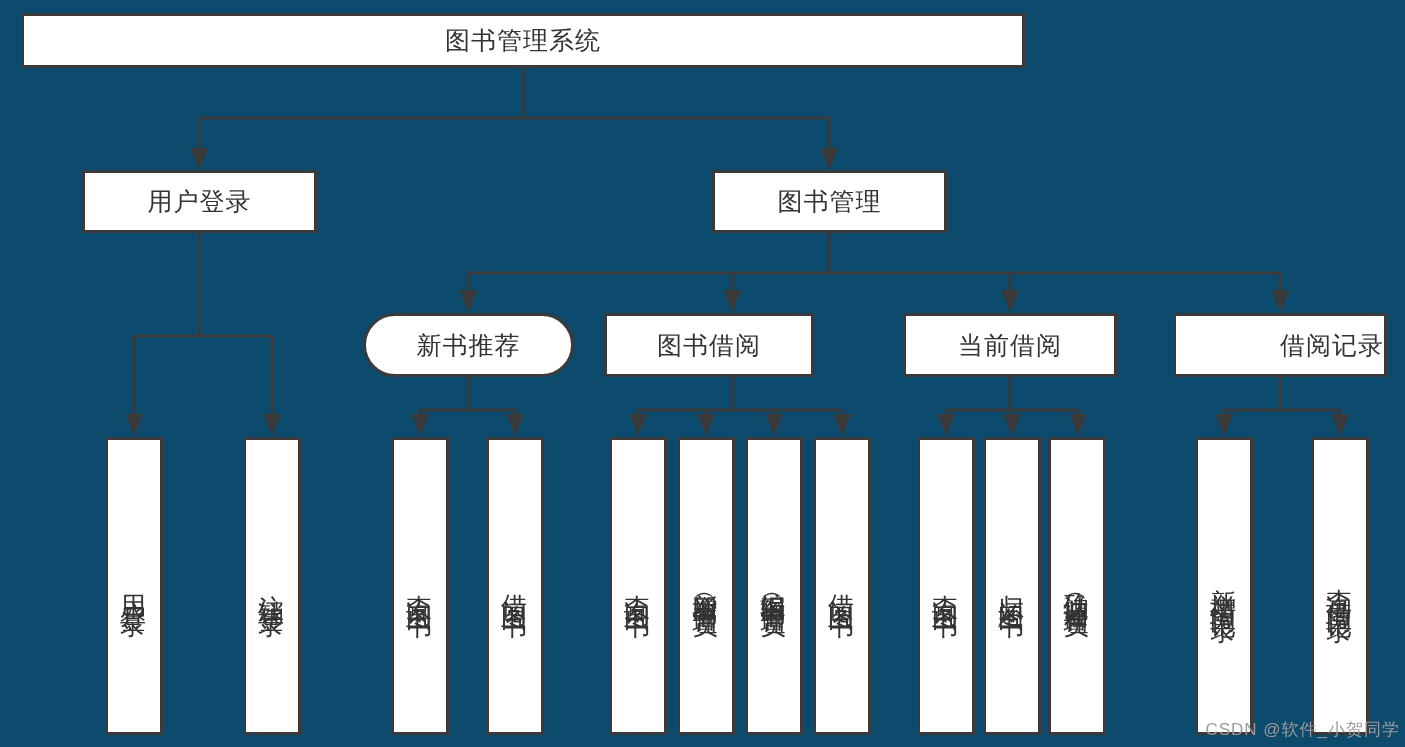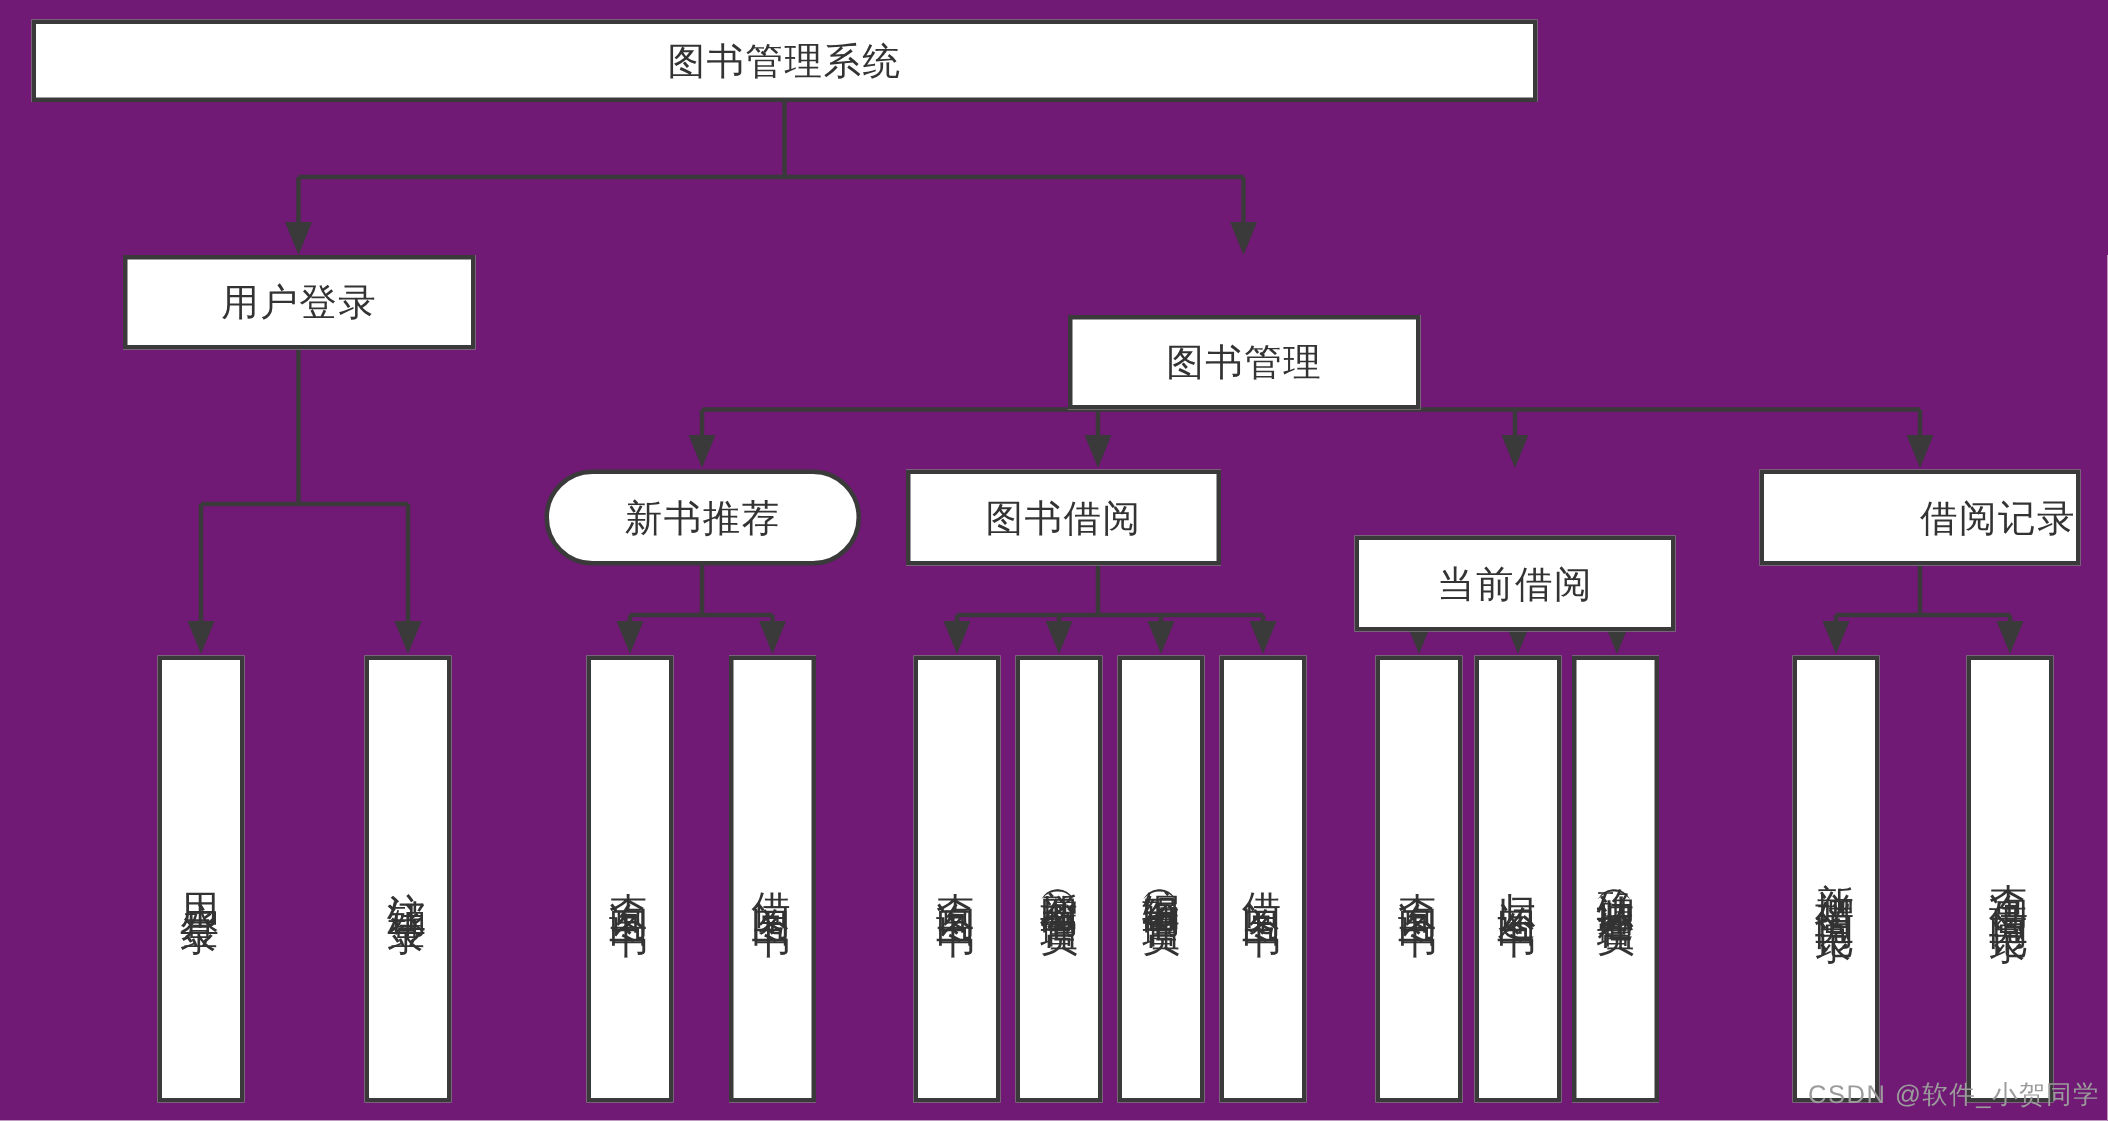--- a/index.html
+++ b/index.html
@@ -1,21 +1,21 @@
 <!DOCTYPE html>
 <html><head>
 <meta charset="utf-8">
 <style>
   html, body { margin: 0; padding: 0; background: #ffffff; }
   body { font-family: "Liberation Sans", "DejaVu Sans", sans-serif; }
   .canvas {
     position: relative;
     width: 1405px;
     height: 747px;
-    background: #701a75;
+    background: #0c4a6e;
     overflow: hidden;
   }
   .connectors {
     position: absolute;
     left: 0; top: 0;
     width: 1405px; height: 747px;
     pointer-events: none;
   }
   .box {
     position: absolute;
@@ -111,31 +111,31 @@
     <polygon fill="#3a3a3a" points="1331,414 1349,414 1340,436"></polygon>
   </svg>
 
   <div class="box" style="left:21px; top:13px; width:1004px; height:55px;">
     <span class="h-label">图书管理系统</span>
   </div>
 
   <div class="box" style="left:82px; top:170px; width:235px; height:63px;">
     <span class="h-label">用户登录</span>
   </div>
-  <div class="box" style="left:712px; top:170px; width:235px; height:63px;margin-top:40px;">
+  <div class="box" style="left:712px; top:170px; width:235px; height:63px;">
     <span class="h-label">图书管理</span>
   </div>
 
   <div class="box" style="left:363px; top:313px; width:211px; height:64px;border-radius:32px;">
     <span class="h-label">新书推荐</span>
   </div>
   <div class="box" style="left:604px; top:313px; width:210px; height:64px;">
     <span class="h-label">图书借阅</span>
   </div>
-  <div class="box" style="left:903px; top:313px; width:214px; height:64px;margin-top:44px;">
+  <div class="box" style="left:903px; top:313px; width:214px; height:64px;">
     <span class="h-label">当前借阅</span>
   </div>
   <div class="box" style="left:1173px; top:313px; width:214px; height:64px;justify-content:flex-end;">
     <span class="h-label">借阅记录</span>
   </div>
 
   <div class="box leaf" style="left:105px; top:437px; width:58px; height:298px;">
     <span class="v-label">用户登录</span>
   </div>
   <div class="box leaf" style="left:243px; top:437px; width:58px; height:298px;">

